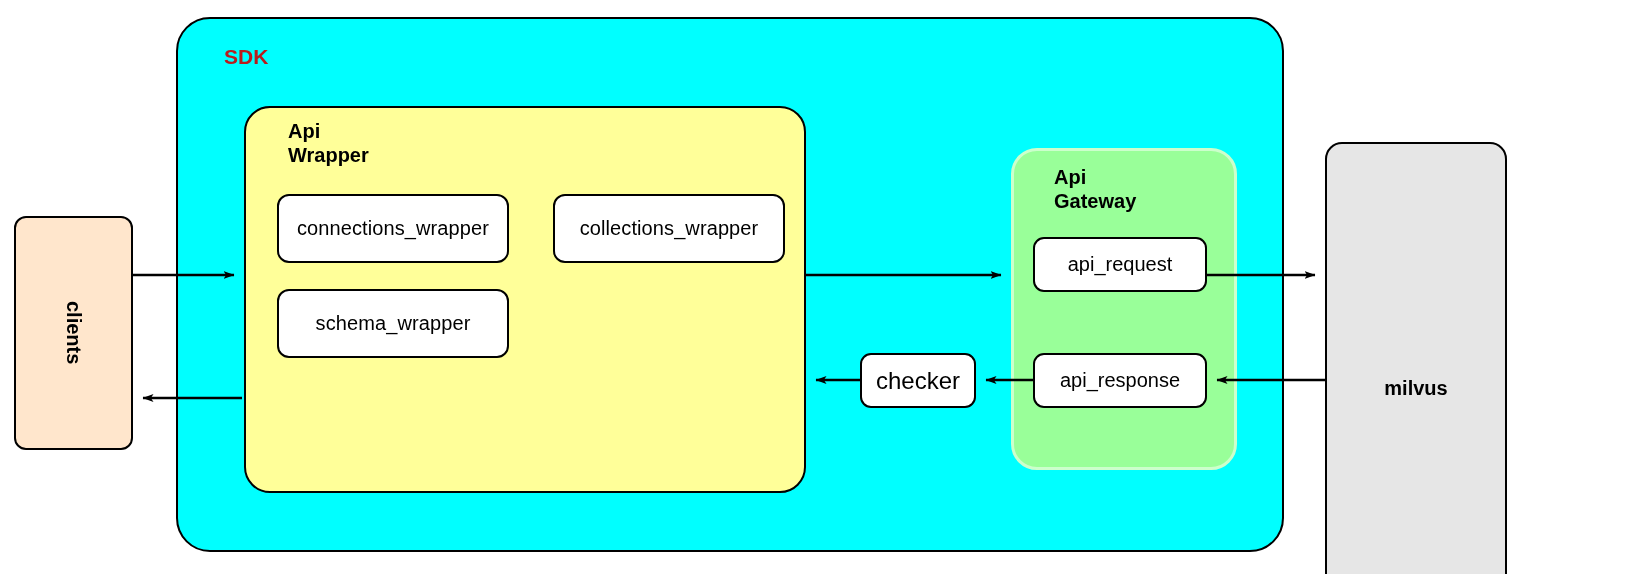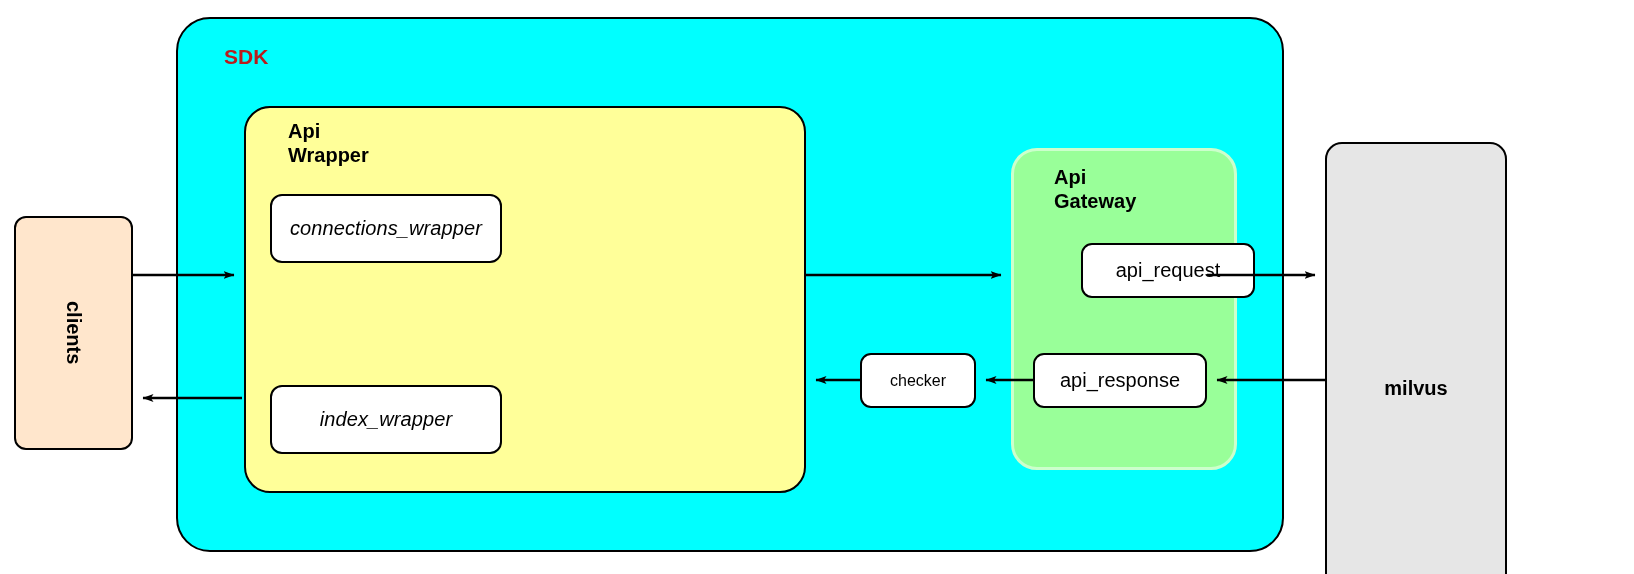--- a/index.html
+++ b/index.html
@@ -55,21 +55,21 @@
   .wrap-box {
     position: absolute;
     width: 232px; height: 69px;
     background: #ffffff;
     border: 2px solid #000000;
     border-radius: 12px;
     display: flex; align-items: center; justify-content: center;
     font-size: 20px; color: #000000;
     letter-spacing: .1px;
   }
-  .col-a { left: 270px; font-style: italic; }
+  .col-a { left: 277px; }
   .col-b { left: 553px; }
   .row-1 { top: 194px; }
   .row-2 { top: 289px; }
   .row-3 { top: 385px; }
 
   
   #api-gateway-container {
     left: 1011px; top: 148px;
     width: 226px; height: 322px;
     background: #99FF99;
@@ -86,32 +86,32 @@
   .gw-box {
     position: absolute;
     left: 1033px;
     width: 174px; height: 55px;
     background: #ffffff;
     border: 2px solid #000000;
     border-radius: 11px;
     display: flex; align-items: center; justify-content: center;
     font-size: 20px; color: #000000;
   }
-  #api-request-box  { top: 243px; margin-left: 48px; }
+  #api-request-box  { top: 237px; }
   #api-response-box { top: 353px; }
 
   
   #checker-box {
     left: 860px; top: 353px;
     width: 116px; height: 55px;
     background: #ffffff;
     border: 2px solid #000000;
     border-radius: 11px;
     display: flex; align-items: center; justify-content: center;
-    font-size: 16px; color: #000000;
+    font-size: 24px; color: #000000;
   }
 
   
   #clients-box {
     left: 14px; top: 216px;
     width: 119px; height: 234px;
     background: #FFE6CC;
     border: 2px solid #000000;
     border-radius: 12px;
   }
@@ -152,22 +152,25 @@
   </div>
 
   <div class="node" id="api-wrapper-container">
     <div id="api-wrapper-label">Api
 Wrapper</div>
   </div>
 
   <div class="node wrap-box col-a row-1">
     <span>connections_wrapper</span>
   </div>
-  <div class="node wrap-box col-a row-3">
-    <span>index_wrapper</span>
+  <div class="node wrap-box col-b row-1">
+    <span>collections_wrapper</span>
+  </div>
+  <div class="node wrap-box col-a row-2">
+    <span>schema_wrapper</span>
   </div>
 
   <div class="node" id="api-gateway-container">
     <div id="api-gateway-label">Api
 Gateway</div>
   </div>
 
   <div class="node gw-box" id="api-request-box">
     <span>api_request</span>
   </div>

